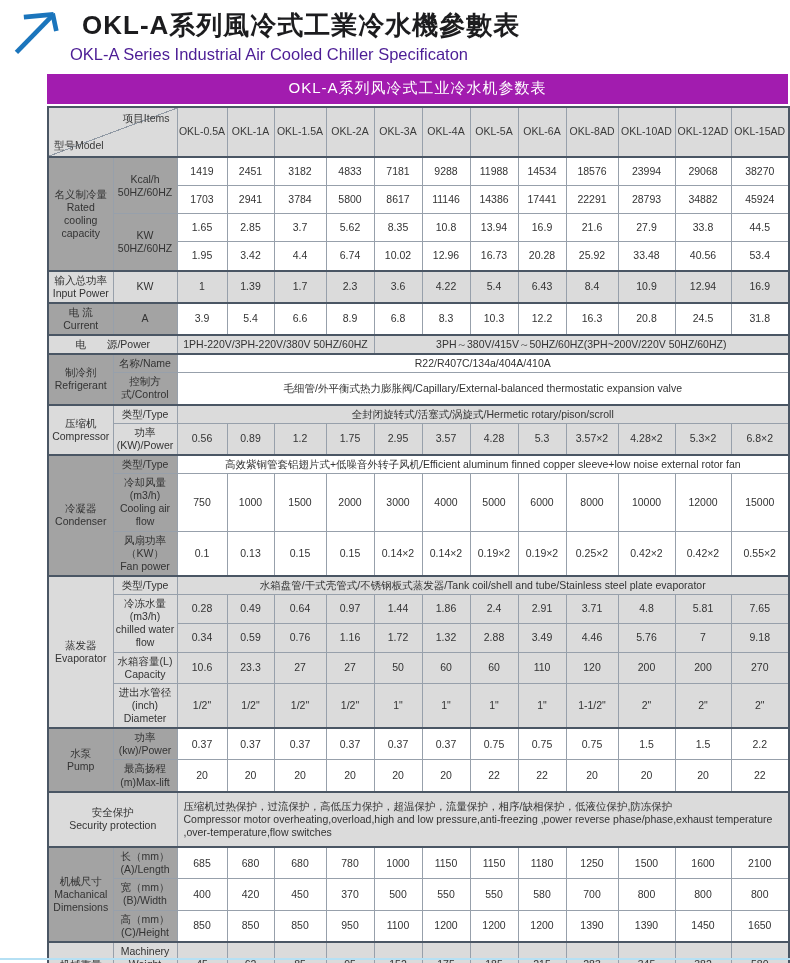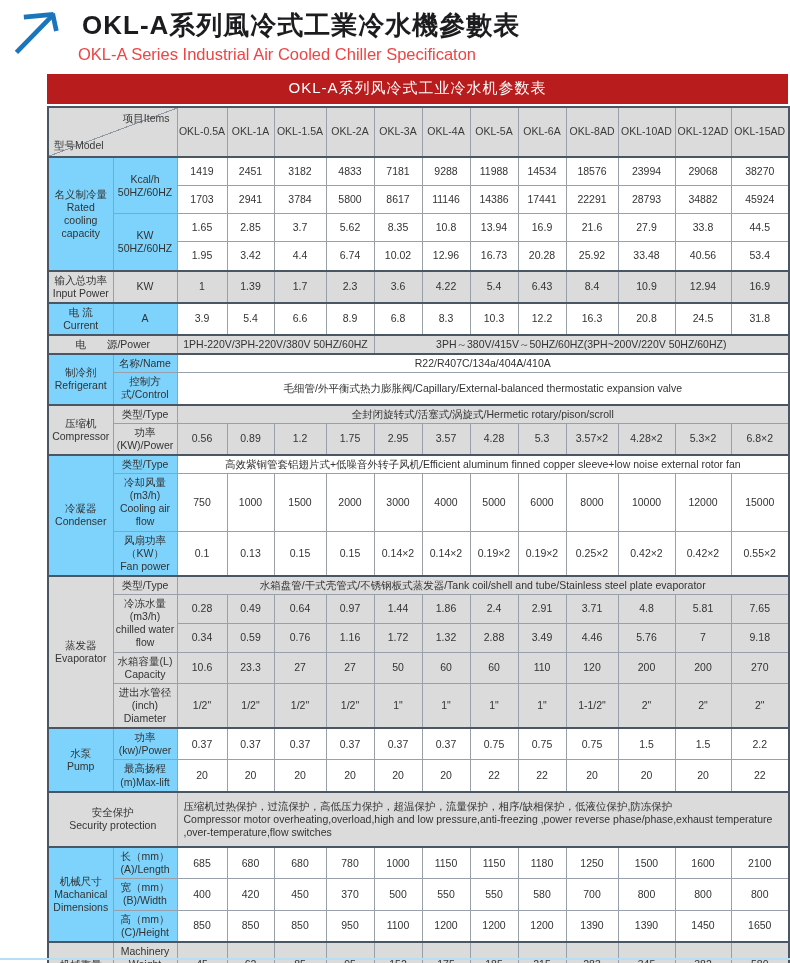--- a/index.html
+++ b/index.html
@@ -5,43 +5,43 @@
   html,body{margin:0;padding:0;}
   body{
     width:790px;height:963px;position:relative;overflow:hidden;
     background:#ffffff;color:#2e2e2e;
     font-family:"Liberation Sans","DejaVu Sans",sans-serif;
   }
   .header{display:flex;align-items:flex-start;padding:6px 0 0 6px;}
   .logo{width:58px;height:52px;flex:0 0 auto;}
   .titles{margin-left:6px;}
   .title-zh{font-size:26px;font-weight:700;color:#1c1c1e;margin:2px 12px 0;letter-spacing:1px;}
-  .title-en{font-size:16.5px;font-weight:400;color:#ef4444;margin:2px 8px 0;}
+  .title-en{font-size:16.5px;font-weight:400;color:#4c1d95;margin:2px 0 0;}
 
   .table-wrap{margin:10px 0 0 47px;width:741px;}
   .banner{
-    background:#b91c1c;color:#ffffff;text-align:center;
+    background:#a21caf;color:#ffffff;text-align:center;
     font-size:15px;padding:5px 0 6px;margin-bottom:2px;letter-spacing:1px;
   }
   table{
     border-collapse:collapse;table-layout:fixed;width:741px;
     font-size:10.5px;border:2px solid #4a5664;
   }
   th,td{
     border:1px solid #97a0ab;text-align:center;vertical-align:middle;
     padding:2px 1px;font-weight:400;white-space:pre-line;color:#333;line-height:1.25;
   }
   thead th{background:#d5d5d5;padding:8px 0;font-size:10.5px;color:#3a3a3a;}
   thead tr{border-bottom:2px solid #4a5664;}
   tr.shade th,tr.shade td{background:#dbdbdb;}
   tr.sec{border-top:2px solid #4a5664;}
   tr.tall td{padding:7px 1px;}
   td.span{padding:2px 4px;}
   td.left{text-align:left;padding:7px 6px;}
-  tbody th{background:#7dd3fc;}
+  tbody th{background:#a3a3a3;}
   .corner{position:relative;height:32px;}
   .corner::before{
     content:"";position:absolute;inset:0;
     background:linear-gradient(to bottom right,transparent 49.5%,#8f98a3 49.5%,#8f98a3 50.6%,transparent 50.6%);
   }
   .corner .m{position:absolute;left:5px;bottom:4px;}
   .corner .it{position:absolute;right:7px;top:4px;}
   .footer-line{position:absolute;left:0;right:0;bottom:3px;height:2px;background:#b5e0f4;}
 </style>
 </head>

